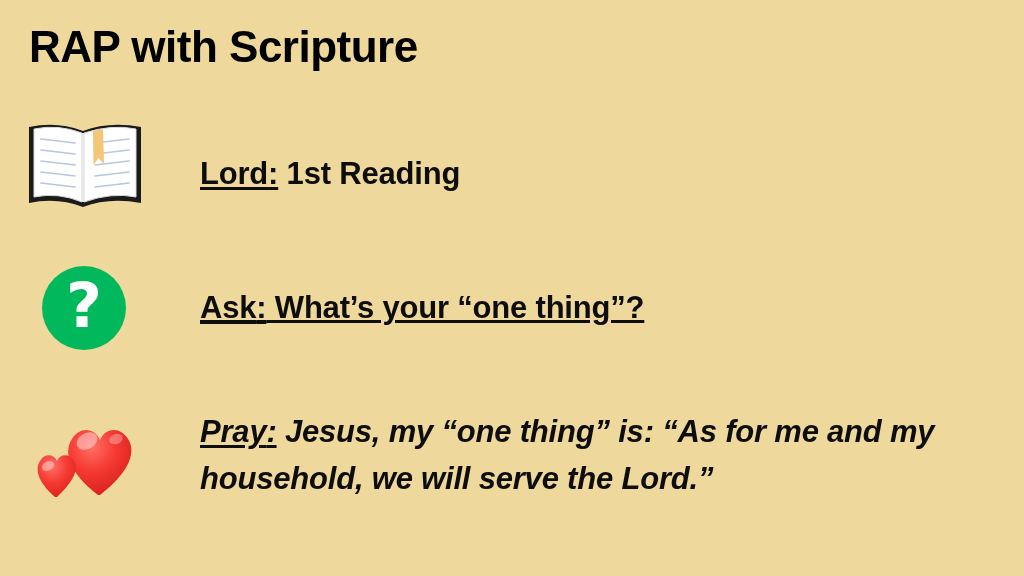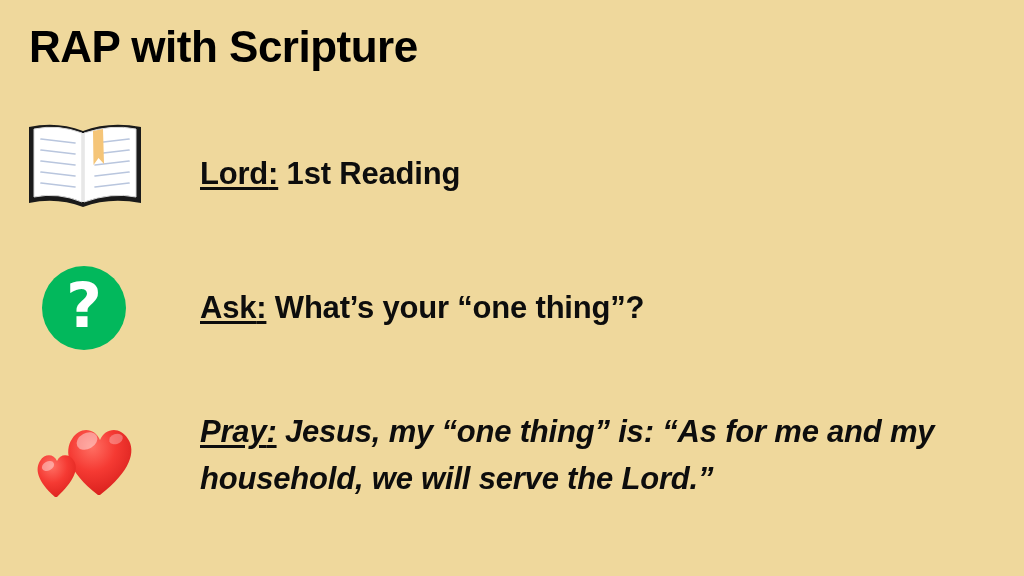--- a/index.html
+++ b/index.html
@@ -61,21 +61,21 @@
     text-decoration: underline;
     text-underline-offset: 3px;
     text-decoration-thickness: 3px;
   }
 
   #row-read  { top: 112px; }
   #row-ask   { top: 262px; }
   #row-pray  { top: 405px; }
 
   #row-read  .text-cell { padding-top: 38px; }
-  #row-ask   .text-cell { padding-top: 22px; }
+  #row-ask   .text-cell { padding-top: 22px; text-decoration: underline; }
   #row-pray  .text-cell { padding-top:  3px; font-style: italic; }
 
   
   .book-icon {
     position: absolute;
     left: 25px;
     top: 5px;
     width: 120px;
     height: 96px;
   }

